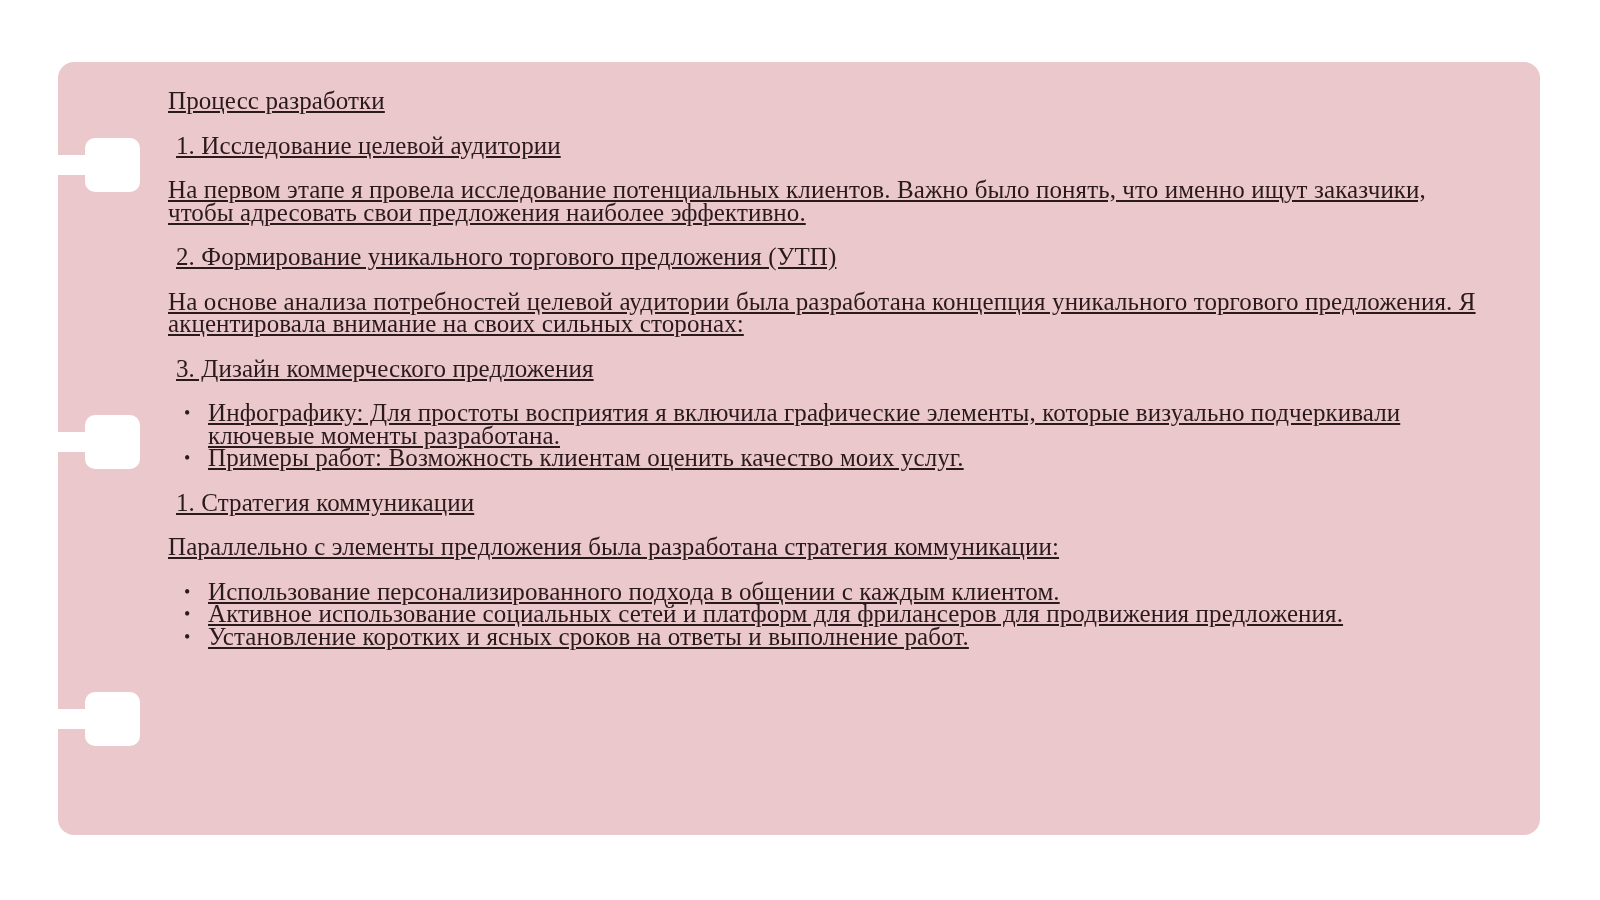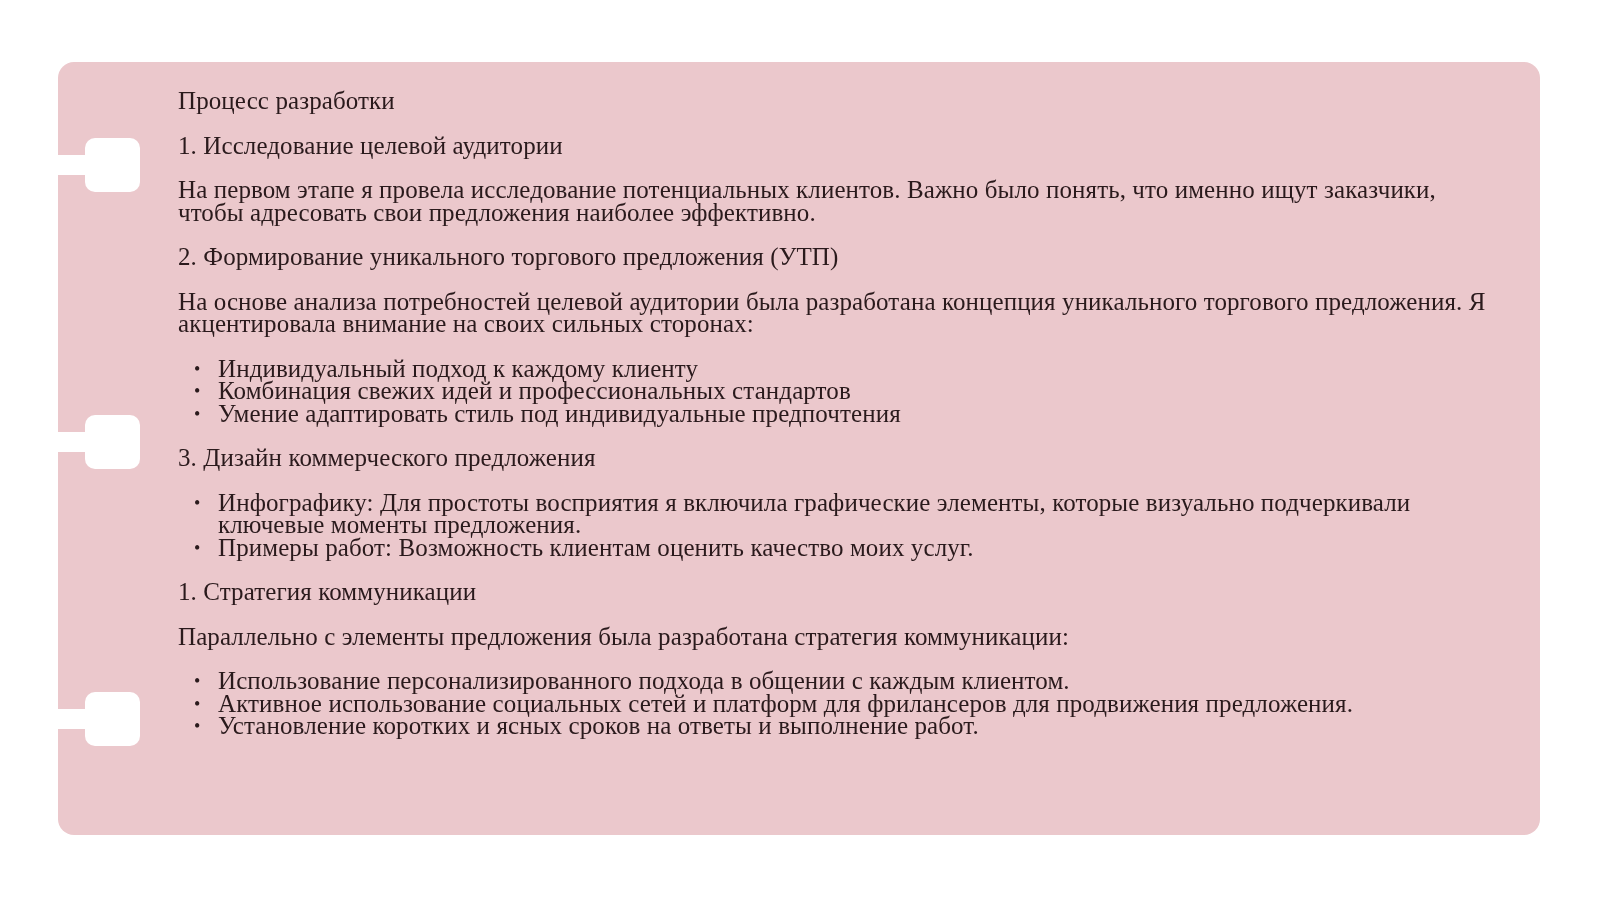--- a/index.html
+++ b/index.html
@@ -13,25 +13,25 @@
   }
   .hole { position: absolute; left: 0; width: 82px; height: 56px; }
   .hole .slot {
     position: absolute; left: 0; top: 17px; width: 34px; height: 20px; background: #ffffff;
   }
   .hole .pad {
     position: absolute; left: 27px; top: 0; width: 55px; height: 54px;
     background: #ffffff; border-radius: 10px;
   }
   .content {
-    position: absolute; left: 178px; top: 90px; width: 1320px;
-    font-size: 25px; line-height: 22.5px; letter-spacing: 0.1px;
+    position: absolute; left: 168px; top: 90px; width: 1320px;
+    font-size: 25px; line-height: 22.5px; letter-spacing: 0.1px; text-decoration: underline;
   }
   .content p { margin: 0 0 22px 0; }
-  .content h2 { font-size: 25px; font-weight: normal; margin: 0 0 22px 0; line-height: 22.5px; }
+  .content h2 { font-size: 25px; font-weight: normal; margin: 0 0 22px 8px; line-height: 22.5px; }
   .content ul { margin: 0 0 22px 0; padding: 0 0 0 40px; list-style: none; }
   .content li { position: relative; }
   .content li::before {
     content: "•"; position: absolute; left: -24px; top: 0; font-size: 18px;
   }
 </style>
 </head>
 <body>
 
 <div class="card">
@@ -50,29 +50,24 @@
 </div>
 
 <div class="content">
   <p>Процесс разработки</p>
 
   <h2>1. Исследование целевой аудитории</h2>
   <p>На первом этапе я провела исследование потенциальных клиентов. Важно было понять, что именно ищут заказчики, чтобы адресовать свои предложения наиболее эффективно.</p>
 
   <h2>2. Формирование уникального торгового предложения (УТП)</h2>
   <p>На основе анализа потребностей целевой аудитории была разработана концепция уникального торгового предложения. Я акцентировала внимание на своих сильных сторонах:</p>
-  <ul>
-    <li>Индивидуальный подход к каждому клиенту</li>
-    <li>Комбинация свежих идей и профессиональных стандартов</li>
-    <li>Умение адаптировать стиль под индивидуальные предпочтения</li>
-  </ul>
 
   <h2>3. Дизайн коммерческого предложения</h2>
   <ul>
-    <li>Инфографику: Для простоты восприятия я включила графические элементы, которые визуально подчеркивали ключевые моменты предложения.</li>
+    <li>Инфографику: Для простоты восприятия я включила графические элементы, которые визуально подчеркивали ключевые моменты разработана.</li>
     <li>Примеры работ: Возможность клиентам оценить качество моих услуг.</li>
   </ul>
 
   <h2>1. Стратегия коммуникации</h2>
   <p>Параллельно с элементы предложения была разработана стратегия коммуникации:</p>
   <ul>
     <li>Использование персонализированного подхода в общении с каждым клиентом.</li>
     <li>Активное использование социальных сетей и платформ для фрилансеров для продвижения предложения.</li>
     <li>Установление коротких и ясных сроков на ответы и выполнение работ.</li>
   </ul>

